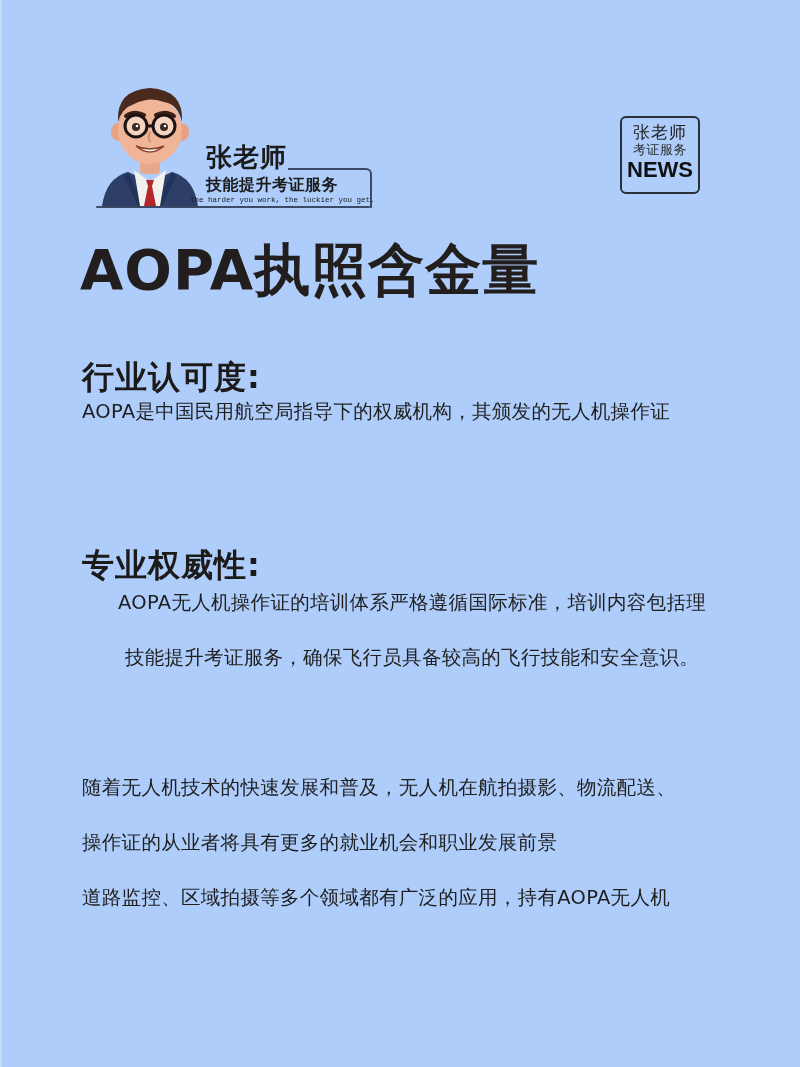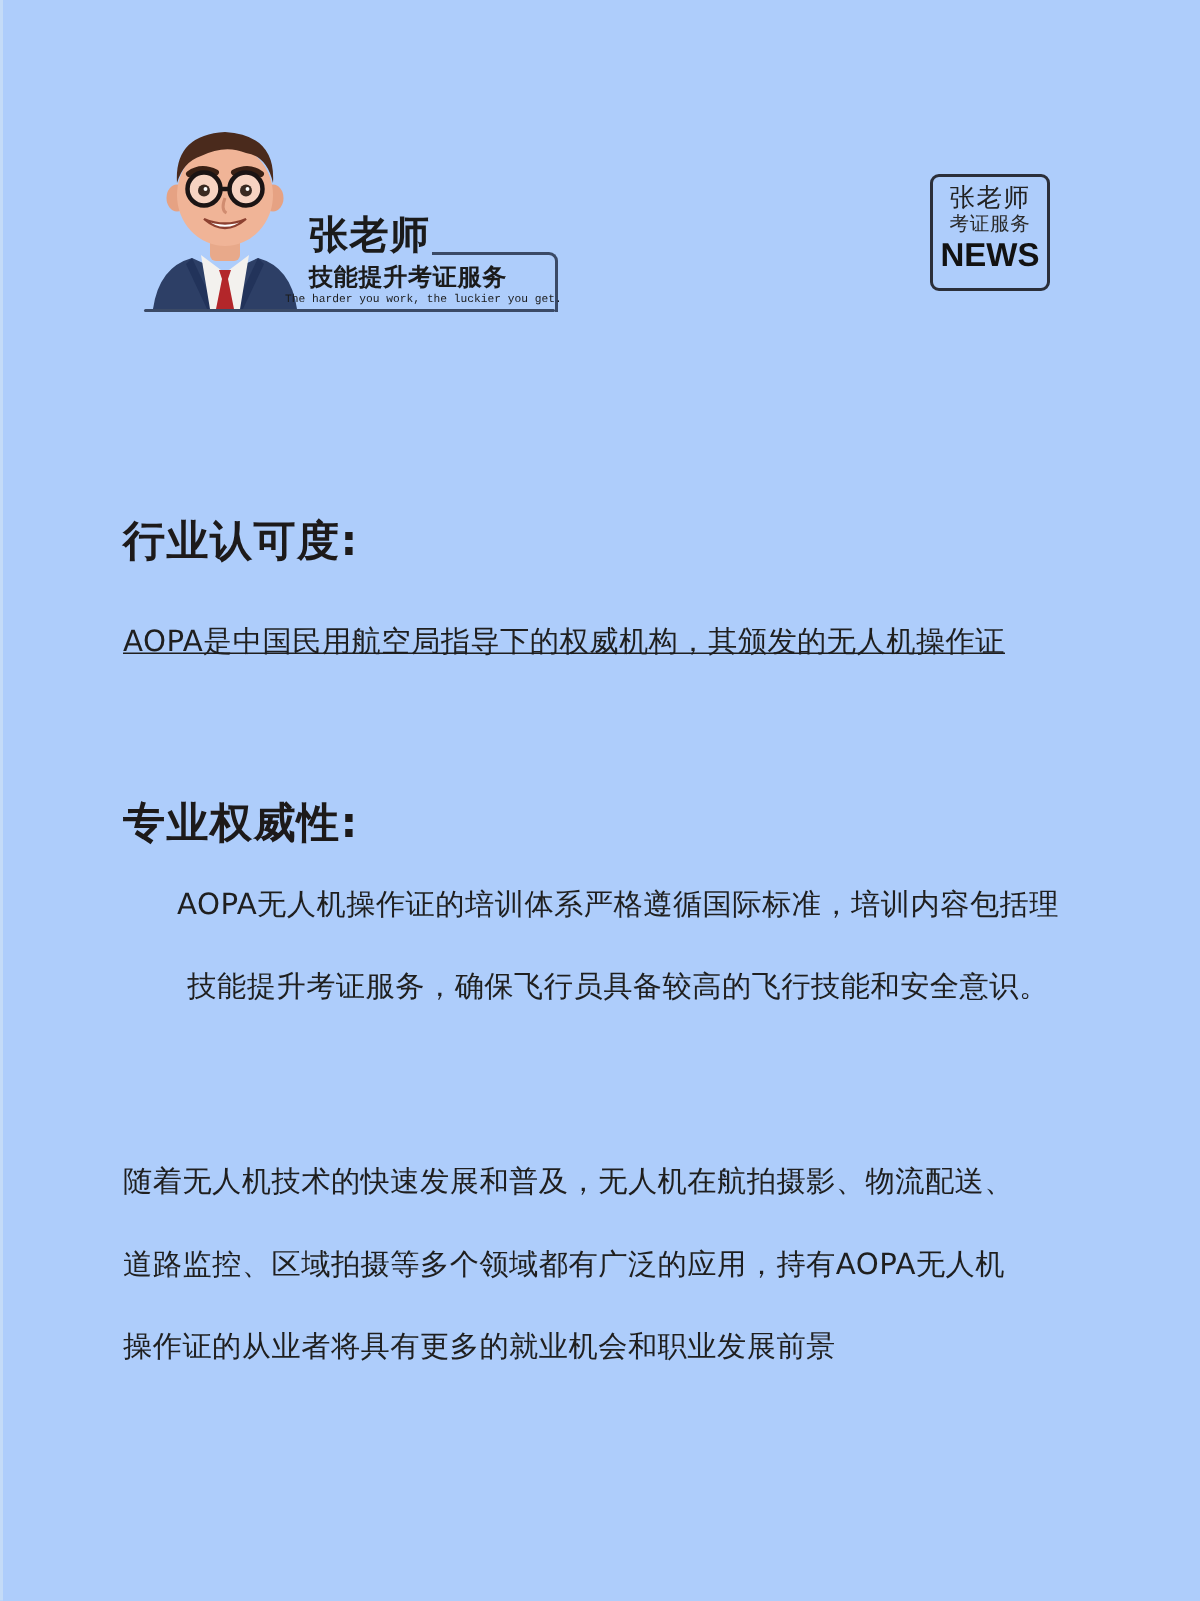--- a/index.html
+++ b/index.html
@@ -142,26 +142,27 @@
       color: #221e1e;
       line-height: 68px;
       letter-spacing: 1px;
       white-space: nowrap;
     }
 
     
     .section-heading {
       position: absolute;
       left: 82px;
-      font-size: 28px;
+      font-size: 32px;
       font-weight: bold;
       color: #1d1a1a;
       line-height: 40px;
       letter-spacing: 1px;
       white-space: nowrap;
+      margin-top: 16px;
     }
     .section-body {
       position: absolute;
       left: 82px;
       width: 660px;
       font-size: 19.5px;
       color: #1f1f1f;
       line-height: 55px;
       letter-spacing: 0.3px;
     }
@@ -221,30 +222,31 @@
     <div class="brand-tagline">技能提升考证服务</div>
     <div class="brand-motto">The harder you work, the luckier you get.</div>
   </div>
 
   <div class="news-badge">
     <span class="news-line1">张老师</span>
     <span class="news-line2">考证服务</span>
     <span class="news-line3">NEWS</span>
   </div>
 
+  <div class="main-title">AOPA执照含金量</div>
 
   <div class="section-heading" style="top:341px;">行业认可度:</div>
-  <div class="section-body" style="top:400px;text-decoration:underline;">
+  <div class="section-body" style="top:384px;">
     <span class="body-line">AOPA是中国民用航空局指导下的权威机构，其颁发的无人机操作证</span>
   </div>
 
   <div class="section-heading" style="top:529px;">专业权威性:</div>
   <div class="section-body" style="top:575px;text-align:center;">
     <span class="body-line">AOPA无人机操作证的培训体系严格遵循国际标准，培训内容包括理</span>
     <span class="body-line">技能提升考证服务，确保飞行员具备较高的飞行技能和安全意识。</span>
   </div>
 
   <div class="section-body" style="top:760px;">
     <span class="body-line">随着无人机技术的快速发展和普及，无人机在航拍摄影、物流配送、</span>
+    <span class="body-line">操作证的从业者将具有更多的就业机会和职业发展前景</span>
     <span class="body-line">道路监控、区域拍摄等多个领域都有广泛的应用，持有AOPA无人机</span>
-    <span class="body-line">操作证的从业者将具有更多的就业机会和职业发展前景</span>
   </div>
 </div>
 
 </body></html>

